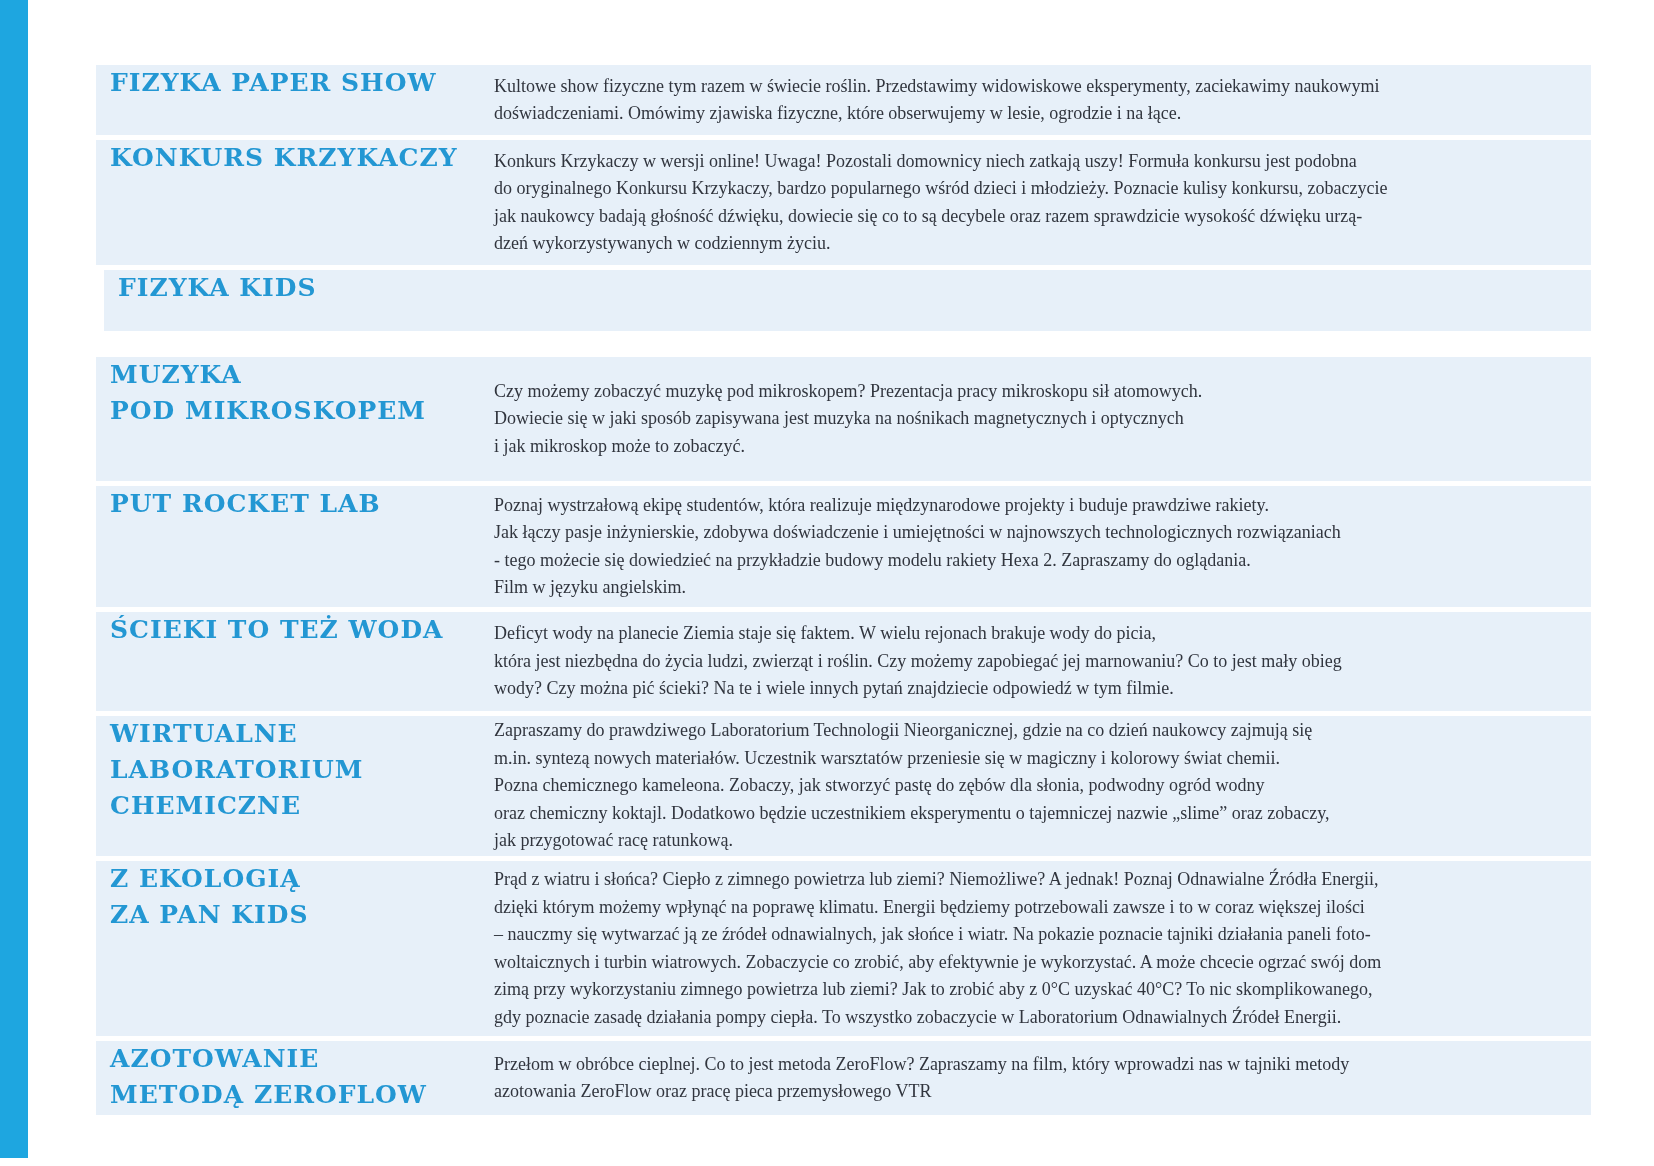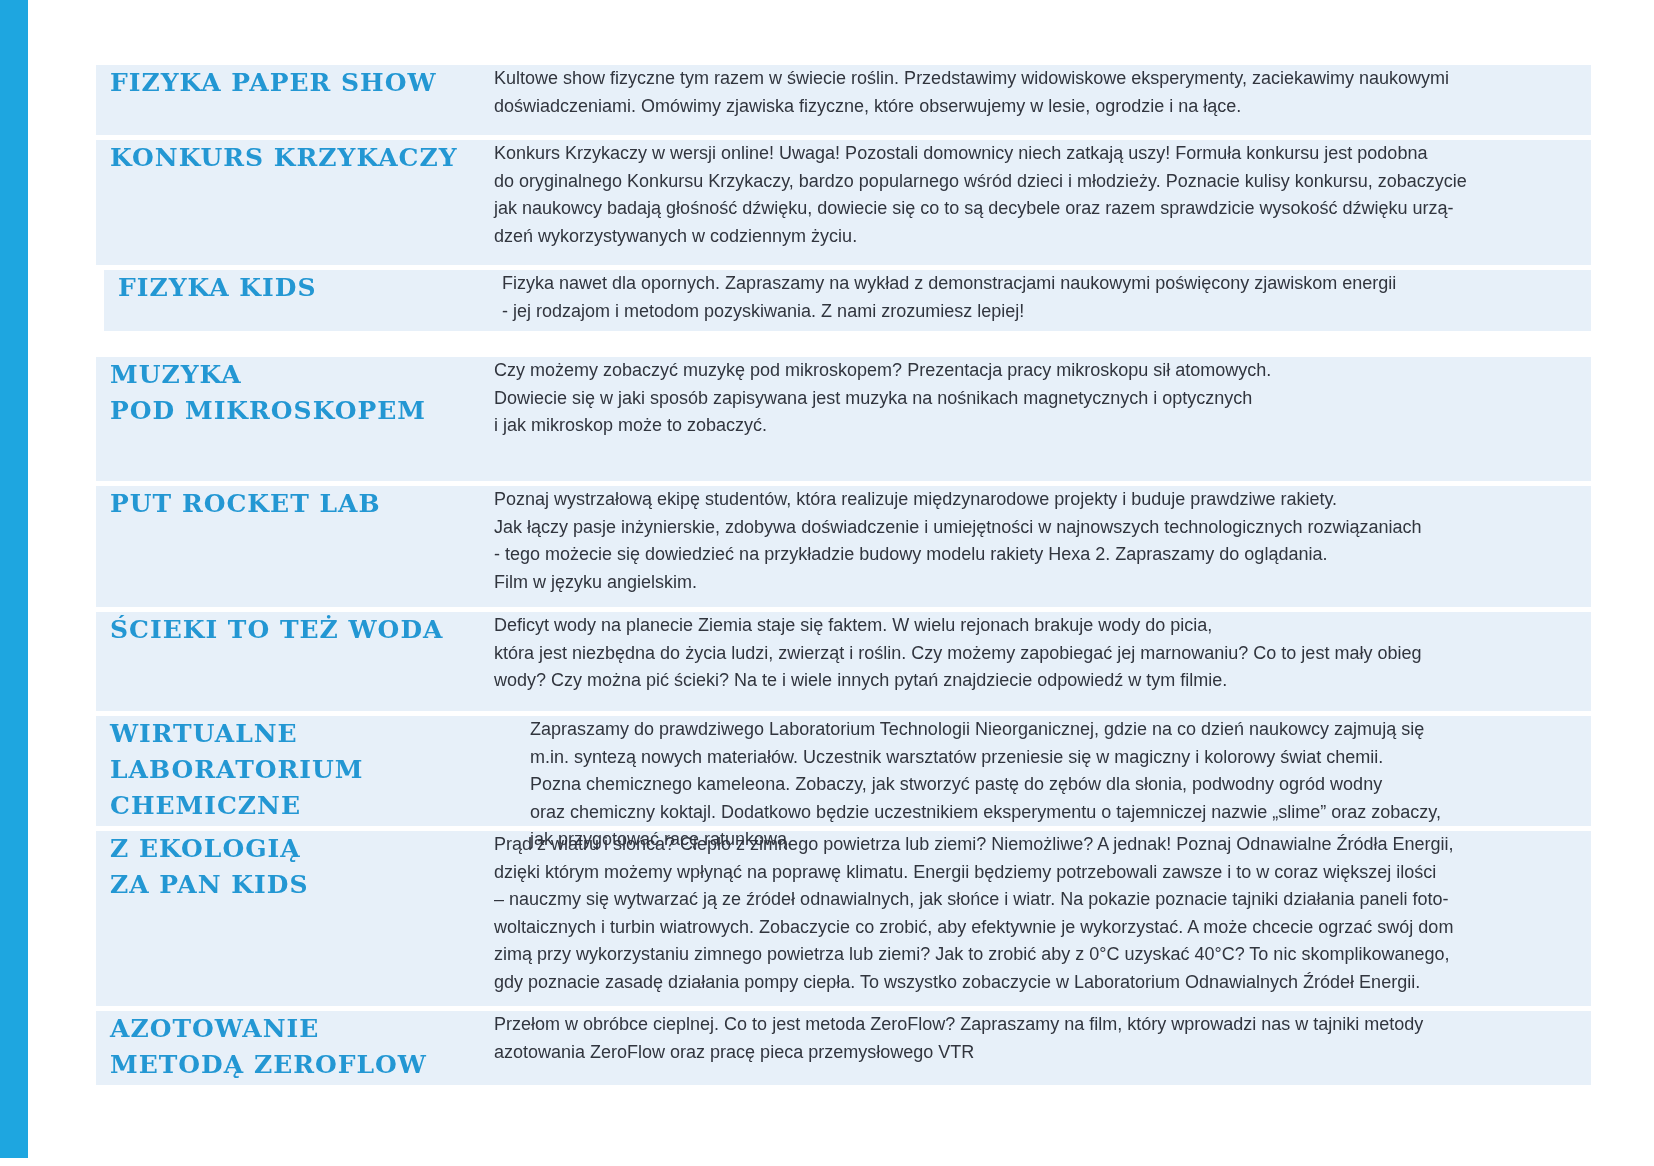--- a/index.html
+++ b/index.html
@@ -34,21 +34,21 @@
     background: var(--row-bg, #e7f0f9);
     margin-bottom: 5px;
     box-sizing: border-box;
   }
   .program-row:nth-child(1) { height: 70px; }
   .program-row:nth-child(2) { height: 125px; }
   .program-row:nth-child(3) { height: 61px; margin-left: 8px; }
   .program-row:nth-child(4) { height: 124px; margin-top: 26px; }
   .program-row:nth-child(5) { height: 121px; }
   .program-row:nth-child(6) { height: 99px; }
-  .program-row:nth-child(7) { height: 110px; gap: 36px; }
+  .program-row:nth-child(7) { height: 140px; }
   .program-row:nth-child(8) { height: 175px; }
   .program-row:nth-child(9) { height: 74px; }
   .title-cell {
     flex: 0 0 384px;
     width: 384px;
     padding-left: 14px;
     box-sizing: content-box;
     display: flex;
   }
   .program-title {
@@ -56,21 +56,23 @@
     font-weight: bold;
     font-size: 25px;
     line-height: 36px;
     letter-spacing: 1px;
     color: var(--title-color, #2397d3);
     white-space: pre-line;
   }
   .desc-cell {
     flex: 1 1 auto;
     display: flex;
+    align-items: center;
     padding-right: 2px;
+    font-family: Liberation Serif, serif;
   }
   .program-description {
     font-size: 18px;
     line-height: 27.5px;
     color: var(--text-color, #31353e);
     white-space: pre;
   }
 </style>
 </head>
 <body>
@@ -97,24 +99,20 @@
       <div class="program-description">Konkurs Krzykaczy w wersji online! Uwaga! Pozostali domownicy niech zatkają uszy! Formuła konkursu jest podobna
 do oryginalnego Konkursu Krzykaczy, bardzo popularnego wśród dzieci i młodzieży. Poznacie kulisy konkursu, zobaczycie
 jak naukowcy badają głośność dźwięku, dowiecie się co to są decybele oraz razem sprawdzicie wysokość dźwięku urzą-
 dzeń wykorzystywanych w codziennym życiu.</div>
     </div>
   </div>
 
   <div class="program-row">
     <div class="title-cell">
       <div class="program-title">FIZYKA KIDS</div>
-    </div>
-    <div class="desc-cell">
-      <div class="program-description">Fizyka nawet dla opornych. Zapraszamy na wykład z demonstracjami naukowymi poświęcony zjawiskom energii
-- jej rodzajom i metodom pozyskiwania. Z nami zrozumiesz lepiej!</div>
     </div>
   </div>
 
   <div class="program-row">
     <div class="title-cell">
       <div class="program-title">MUZYKA
 POD MIKROSKOPEM</div>
     </div>
     <div class="desc-cell">
       <div class="program-description">Czy możemy zobaczyć muzykę pod mikroskopem? Prezentacja pracy mikroskopu sił atomowych.

